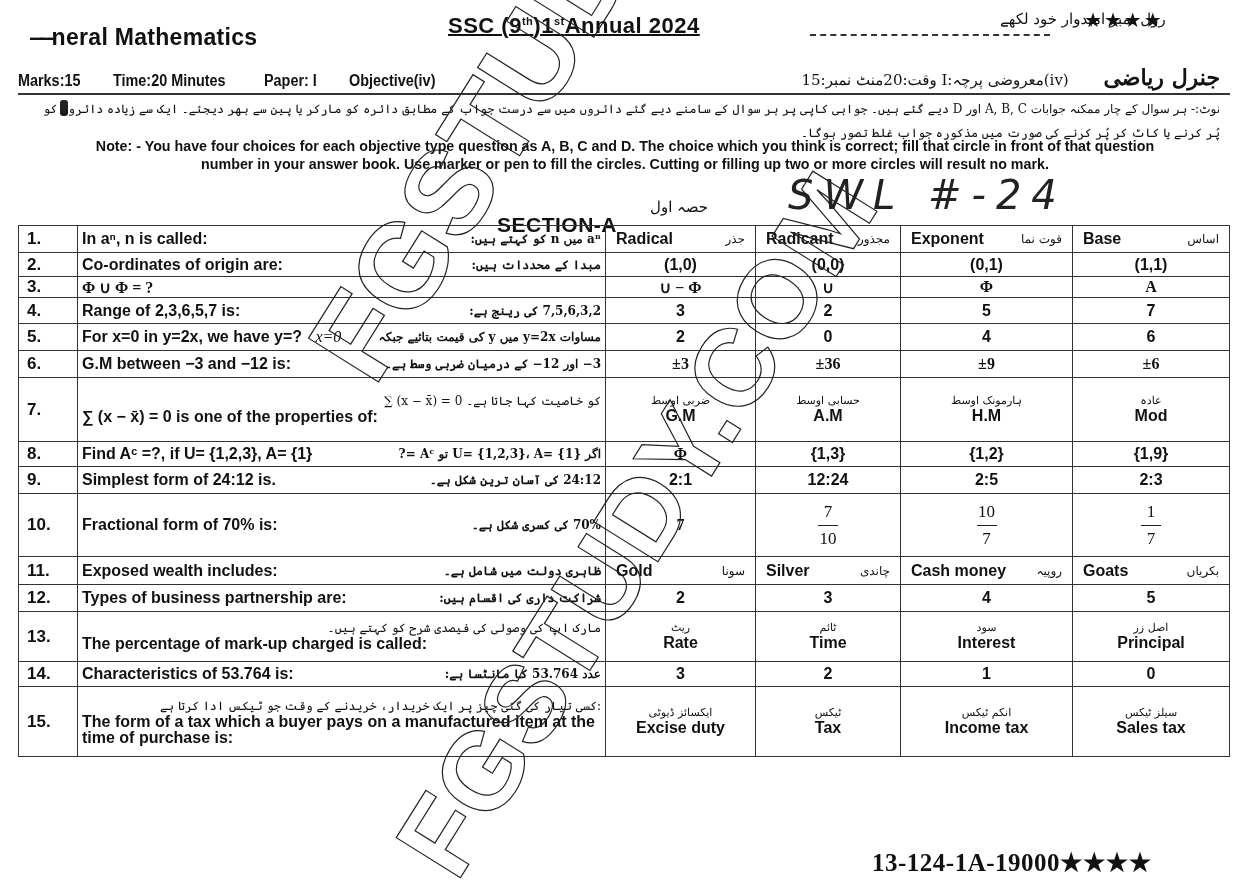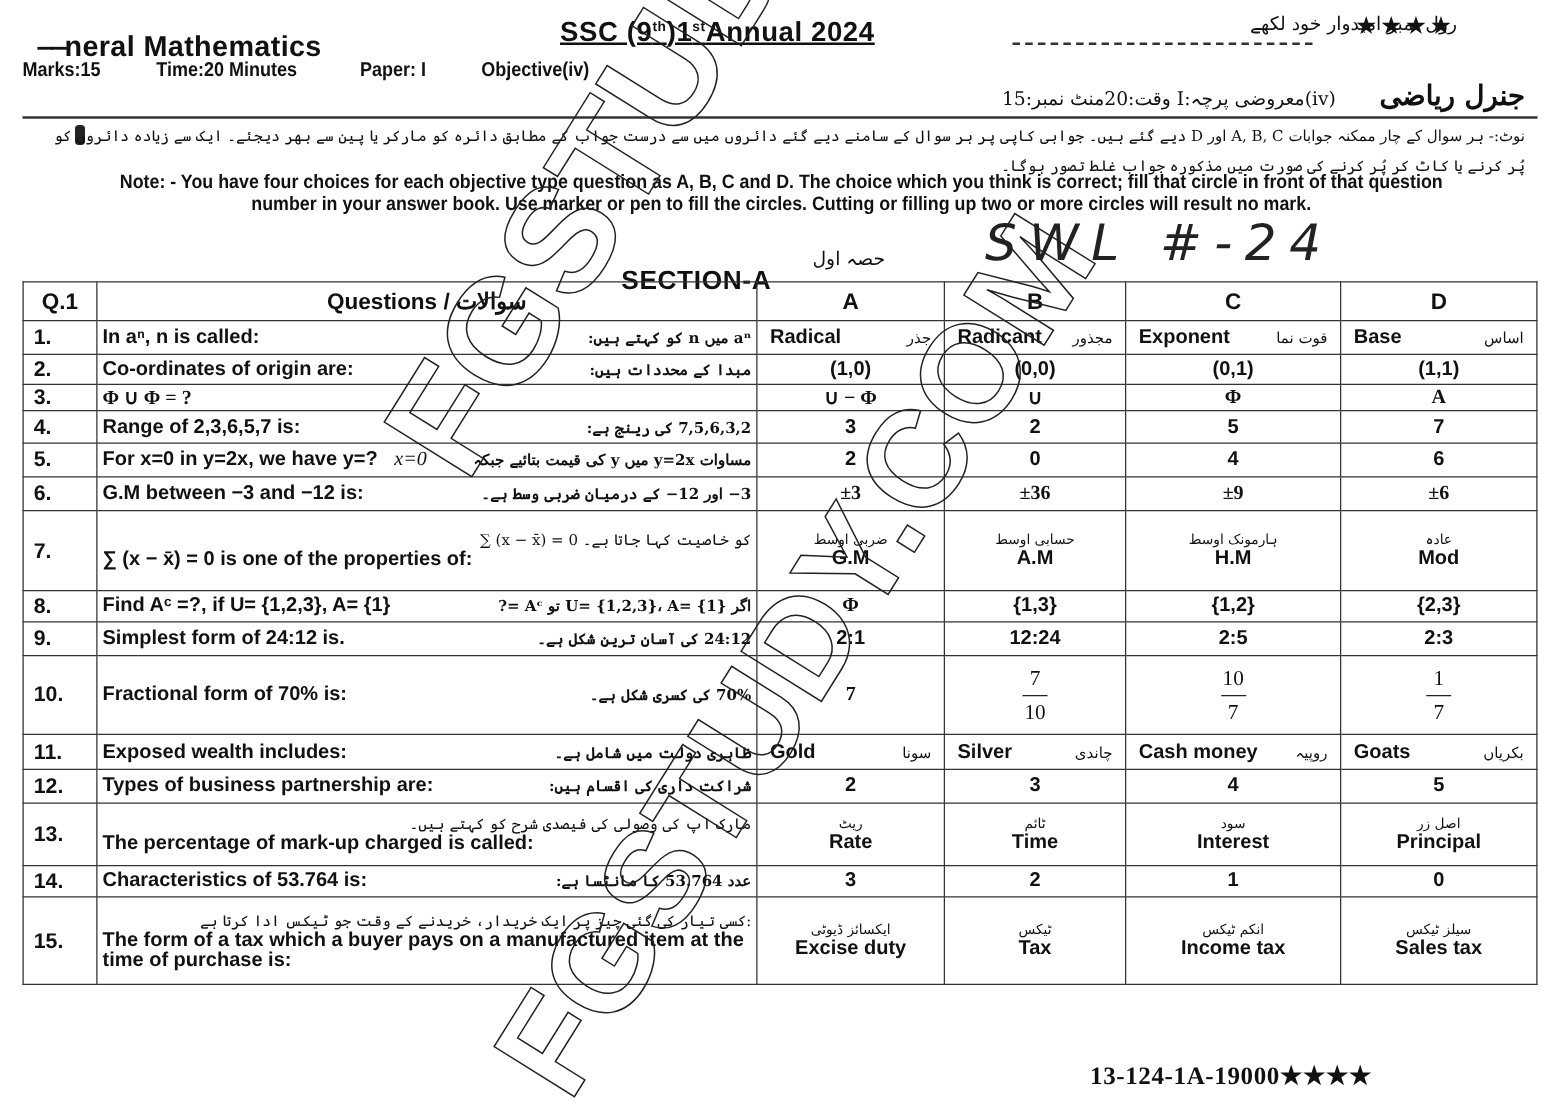--- a/index.html
+++ b/index.html
@@ -4,21 +4,21 @@
 <style>
   html, body { margin:0; padding:0; background:#ffffff; }
   body { width:1250px; height:885px; position:relative; overflow:hidden; color:#111; font-family:"Liberation Sans", sans-serif; }
   .abs { position:absolute; }
   .title-left { left:30px; top:24px; font-size:23px; font-weight:900; letter-spacing:0.3px; }
   .title-center { left:448px; top:13px; font-size:22px; font-weight:900; text-decoration:underline; text-decoration-thickness:2px; letter-spacing:0.5px; }
   .title-center sup { font-size:11px; }
   .stars-top { left:1084px; top:8px; font-size:20px; letter-spacing:2px; }
   .roll-line { left:810px; top:32px; width:240px; border-bottom:2px dashed #333; height:2px; }
   .roll-urdu { left:1000px; top:10px; font-size:15px; font-family:"DejaVu Serif", serif; direction:rtl; }
-  .meta-row { left:18px; top:48px; font-size:16px; font-weight:700; display:flex; gap:16px; font-family:"Liberation Sans Narrow","Liberation Sans", sans-serif; }
+  .meta-row { left:18px; top:72px; font-size:16px; font-weight:700; display:flex; gap:4px; font-family:"Liberation Sans Narrow","Liberation Sans", sans-serif; }
   .meta-row span.m { margin-right:22px; transform:scaleX(0.9); transform-origin:left; display:inline-block; }
   .code-box { display:flex; border:1.5px solid #222; height:26px; margin-left:2px; }
   .code-box div { border-left:1.5px solid #222; padding:0 8px; font-size:19px; font-weight:700; line-height:26px; }
   .code-box div:first-child { border-left:none; }
   .urdu-meta { left:740px; top:64px; font-size:15px; direction:rtl; width:480px; text-align:right; font-family:"DejaVu Serif", serif; }
   .urdu-meta b { font-size:22px; font-weight:900; margin-left:30px; }
   .hr1 { left:18px; top:93px; width:1212px; border-top:2px solid #333; }
   .urdu-note { left:30px; top:97px; width:1190px; text-align:right; direction:rtl; font-size:12px; line-height:24px; font-family:"DejaVu Serif", serif; }
   .note-en { left:40px; top:137px; width:1170px; font-size:15.5px; font-weight:700; line-height:18px; text-align:center; transform:scaleX(0.92); transform-origin:center; }
   .section { left:497px; top:196px; font-size:21px; font-weight:900; letter-spacing:0.5px;margin-top:17px; }
@@ -31,21 +31,21 @@
   table.q td.opt { text-align:center; }
   .qcell { display:flex; justify-content:space-between; align-items:center; }
   .qcell .ur { font-size:12px; font-family:"DejaVu Serif", serif; direction:rtl; font-weight:700; }
   .qstack .ur { display:block; text-align:right; font-size:12px; font-family:"DejaVu Serif", serif; font-weight:400; }
   .optstack .ur { display:block; font-size:11px; font-family:"DejaVu Serif", serif; font-weight:400; }
   .optsplit { display:flex; justify-content:space-between; align-items:center; padding:0 6px; }
   .optsplit .ur { font-size:12px; font-family:"DejaVu Serif", serif; font-weight:400; }
   .serif { font-family:"Liberation Serif", serif; font-weight:400; }
   .frac { display:inline-flex; flex-direction:column; align-items:center; font-family:"Liberation Serif", serif; font-weight:400; font-size:17px; line-height:18px; }
   .frac .bar { width:20px; border-top:1.5px solid #222; margin:4px 0; }
-  .footer-code { left:872px; top:848px; font-size:20px; font-weight:700; font-family:"Liberation Serif", serif; letter-spacing:0.5px; }
+  .footer-code { left:872px; top:848px; font-size:25px; font-weight:700; font-family:"Liberation Serif", serif; letter-spacing:0.5px; }
   .watermark { position:absolute; font-weight:900; color:transparent; -webkit-text-stroke:1.2px #222; font-family:"Liberation Sans", sans-serif; pointer-events:none; }
   .wm1 { left:280px; top:330px; font-size:120px; transform:rotate(-58deg); transform-origin:left top; }
   .wm2 { left:370px; top:830px; font-size:110px; transform:rotate(-58deg); transform-origin:left top; }
   .stain { left:60px; top:100px; width:8px; height:16px; background:#222; border-radius:3px; }
 </style>
 </head>
 <body>
 
 <div class="abs stain"></div>
 <div class="abs title-left">
@@ -80,28 +80,20 @@
 <table class="q">
   <colgroup>
     <col style="width:59px">
       <col style="width:528px">
       <col style="width:150px">
       <col style="width:145px">
       <col style="width:172px">
       <col style="width:157px">
   </colgroup>
   <tbody>
-      <tr>
-    <th>Q.1</th>
-    <th>Questions / سوالات</th>
-    <th>A</th>
-    <th>B</th>
-    <th>C</th>
-    <th>D</th>
-  </tr>
 
   <tr style="height:27px">
     <td class="num">1.</td>
     <td>
           <div class="qcell">
             <span>In aⁿ, n is called:</span>
             <span class="ur">aⁿ میں n کو کہتے ہیں:</span>
           </div>
         </td>
     <td>
@@ -208,21 +200,21 @@
     <td class="num">8.</td>
     <td>
           <div class="qcell">
             <span>Find Aᶜ =?, if U= {1,2,3}, A= {1}</span>
             <span class="ur">اگر U= {1,2,3}، A= {1} تو Aᶜ =?</span>
           </div>
         </td>
     <td class="opt serif">Φ</td>
     <td class="opt">{1,3}</td>
     <td class="opt">{1,2}</td>
-    <td class="opt">{2,3}</td>
+    <td class="opt">{1,9}</td>
   </tr>
 
   <tr style="height:27px">
     <td class="num">9.</td>
     <td>
           <div class="qcell">
             <span>Simplest form of 24:12 is.</span>
             <span class="ur">24:12 کی آسان ترین شکل ہے۔</span>
           </div>
         </td>

